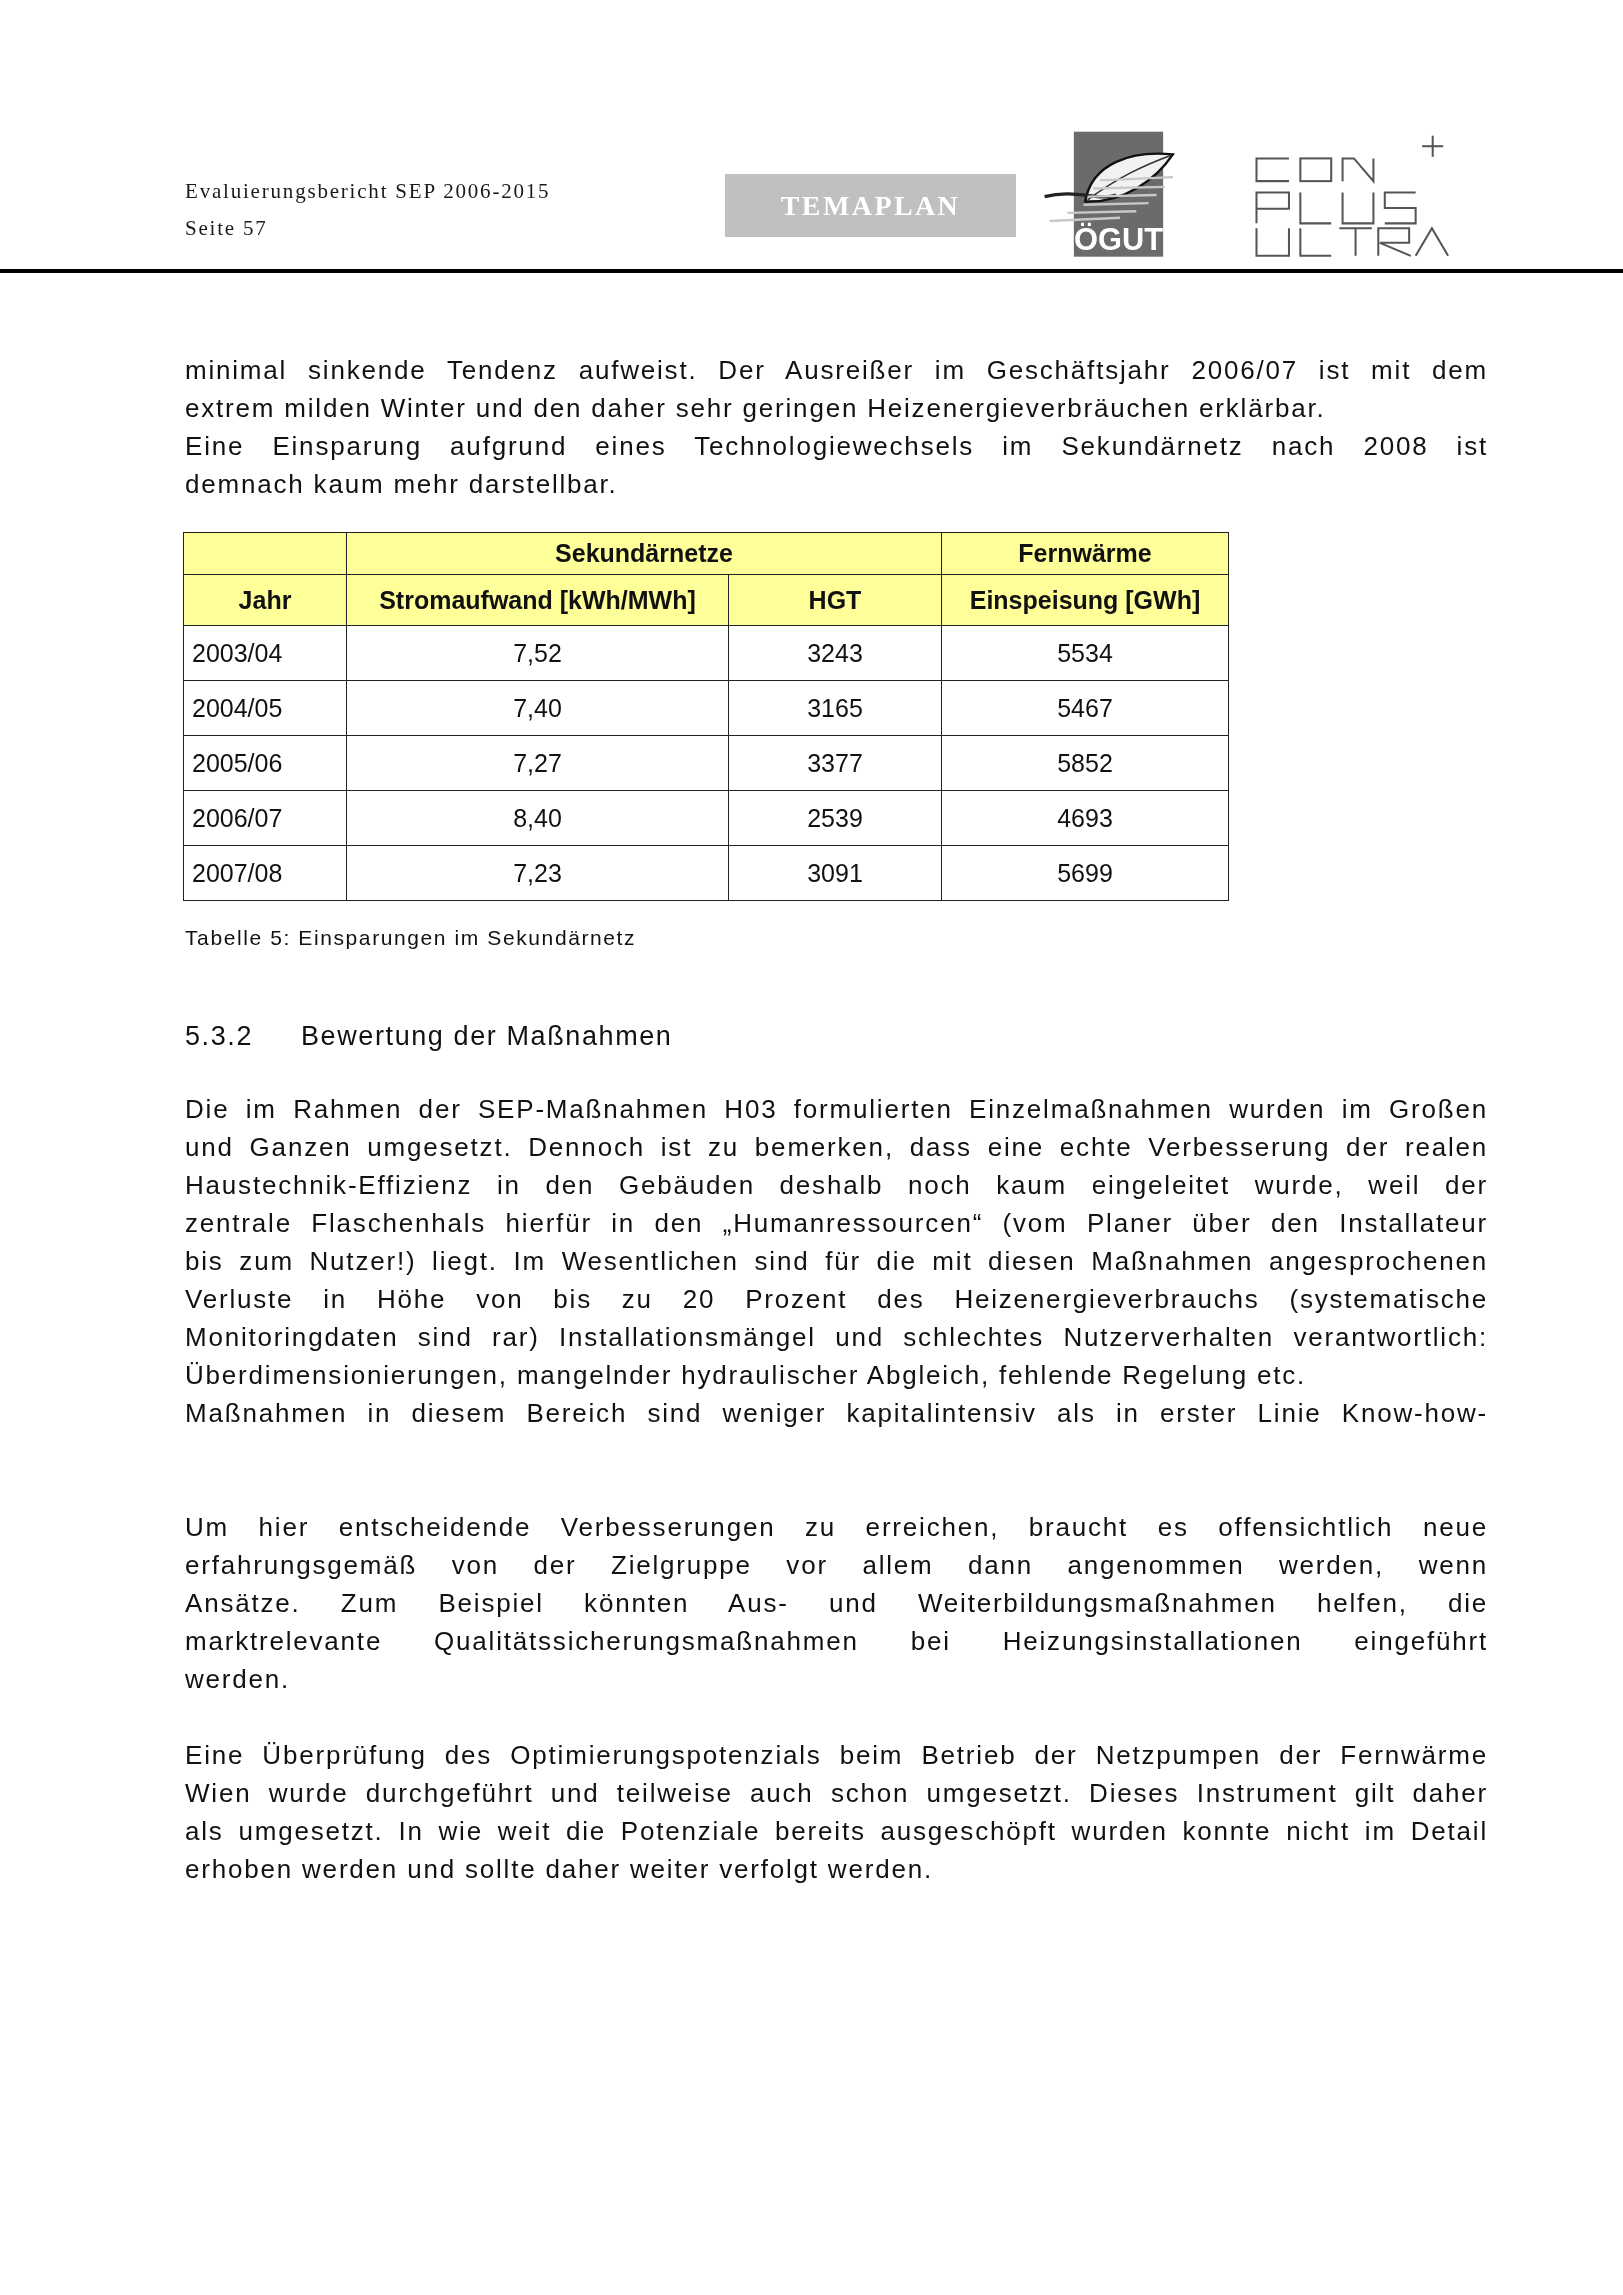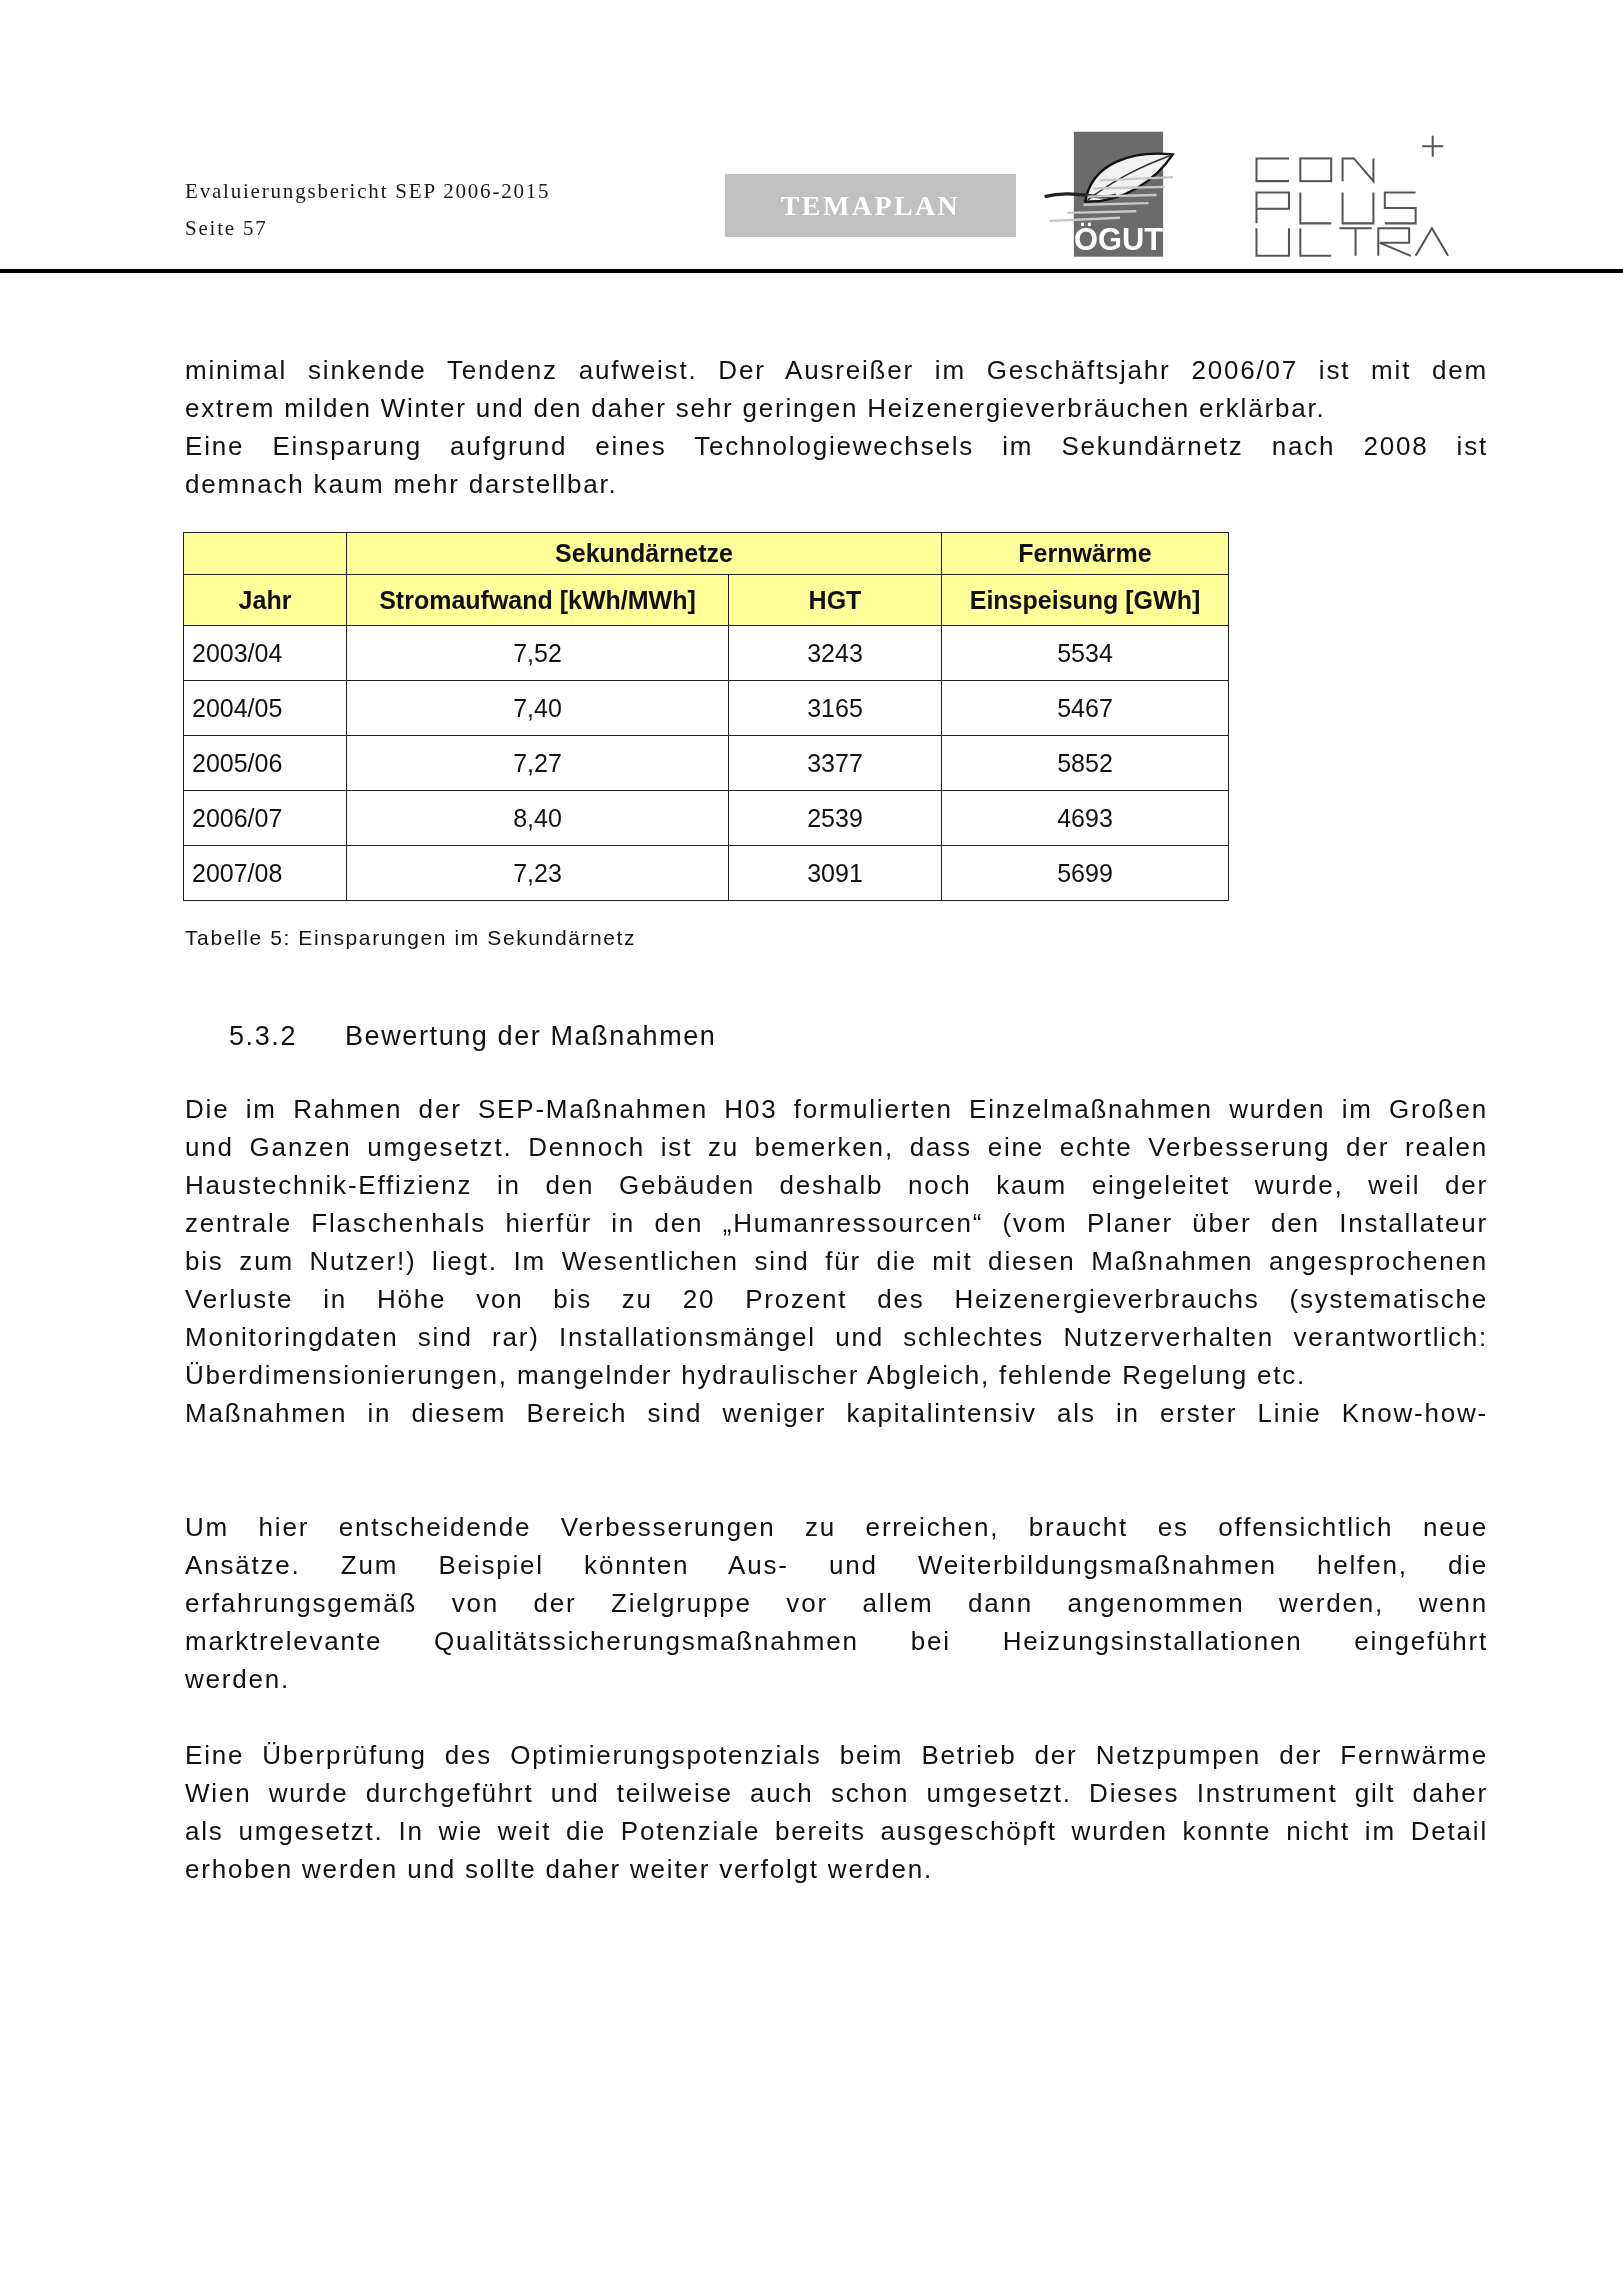--- a/index.html
+++ b/index.html
@@ -37,21 +37,21 @@
   #data-table tr.h2 th { height: 50px; }
   #data-table td { height: 54px; text-align: center; }
   #data-table td.yr { text-align: left; padding-left: 8px; }
   #data-table col.c1 { width: 163px; }
   #data-table col.c2 { width: 382px; }
   #data-table col.c3 { width: 213px; }
   #data-table col.c4 { width: 287px; }
 
   #caption { position: absolute; left: 185px; top: 926px; font-size: 21px; letter-spacing: 1.6px; }
   #section { position: absolute; left: 185px; top: 1021px; font-size: 27px; letter-spacing: 1.6px; }
-  #section .num { display: inline-block; width: 116px; margin-left: 44px; }
+  #section .num { display: inline-block; width: 116px; }
 
   #p1 { top: 1090px; }
   #p2 { top: 1508px; }
   #p3 { top: 1736px; }
 </style>
 </head>
 <body>
 
 <div id="hdr-title" class="hdr-text">Evaluierungsbericht SEP 2006-2015</div>
 <div id="hdr-page" class="hdr-text">Seite 57</div>
@@ -174,22 +174,22 @@
     <span class="ln">Haustechnik-Effizienz in den Gebäuden deshalb noch kaum eingeleitet wurde, weil der</span>
     <span class="ln">zentrale Flaschenhals hierfür in den „Humanressourcen“ (vom Planer über den Installateur</span>
     <span class="ln">bis zum Nutzer!) liegt. Im Wesentlichen sind für die mit diesen Maßnahmen angesprochenen</span>
     <span class="ln">Verluste in Höhe von bis zu 20 Prozent des Heizenergieverbrauchs (systematische</span>
     <span class="ln">Monitoringdaten sind rar) Installationsmängel und schlechtes Nutzerverhalten verantwortlich:</span>
     <span class="ln last">Überdimensionierungen, mangelnder hydraulischer Abgleich, fehlende Regelung etc.</span>
     <span class="ln">Maßnahmen in diesem Bereich sind weniger kapitalintensiv als in erster Linie Know-how-</span>
   </div>
 <div id="p2" class="para">
     <span class="ln">Um hier entscheidende Verbesserungen zu erreichen, braucht es offensichtlich neue</span>
+    <span class="ln">erfahrungsgemäß von der Zielgruppe vor allem dann angenommen werden, wenn</span>
     <span class="ln">Ansätze. Zum Beispiel könnten Aus- und Weiterbildungsmaßnahmen helfen, die</span>
-    <span class="ln">erfahrungsgemäß von der Zielgruppe vor allem dann angenommen werden, wenn</span>
     <span class="ln">marktrelevante Qualitätssicherungsmaßnahmen bei Heizungsinstallationen eingeführt</span>
     <span class="ln last">werden.</span>
   </div>
 <div id="p3" class="para">
     <span class="ln">Eine Überprüfung des Optimierungspotenzials beim Betrieb der Netzpumpen der Fernwärme</span>
     <span class="ln">Wien wurde durchgeführt und teilweise auch schon umgesetzt. Dieses Instrument gilt daher</span>
     <span class="ln">als umgesetzt. In wie weit die Potenziale bereits ausgeschöpft wurden konnte nicht im Detail</span>
     <span class="ln last">erhoben werden und sollte daher weiter verfolgt werden.</span>
   </div>
 

